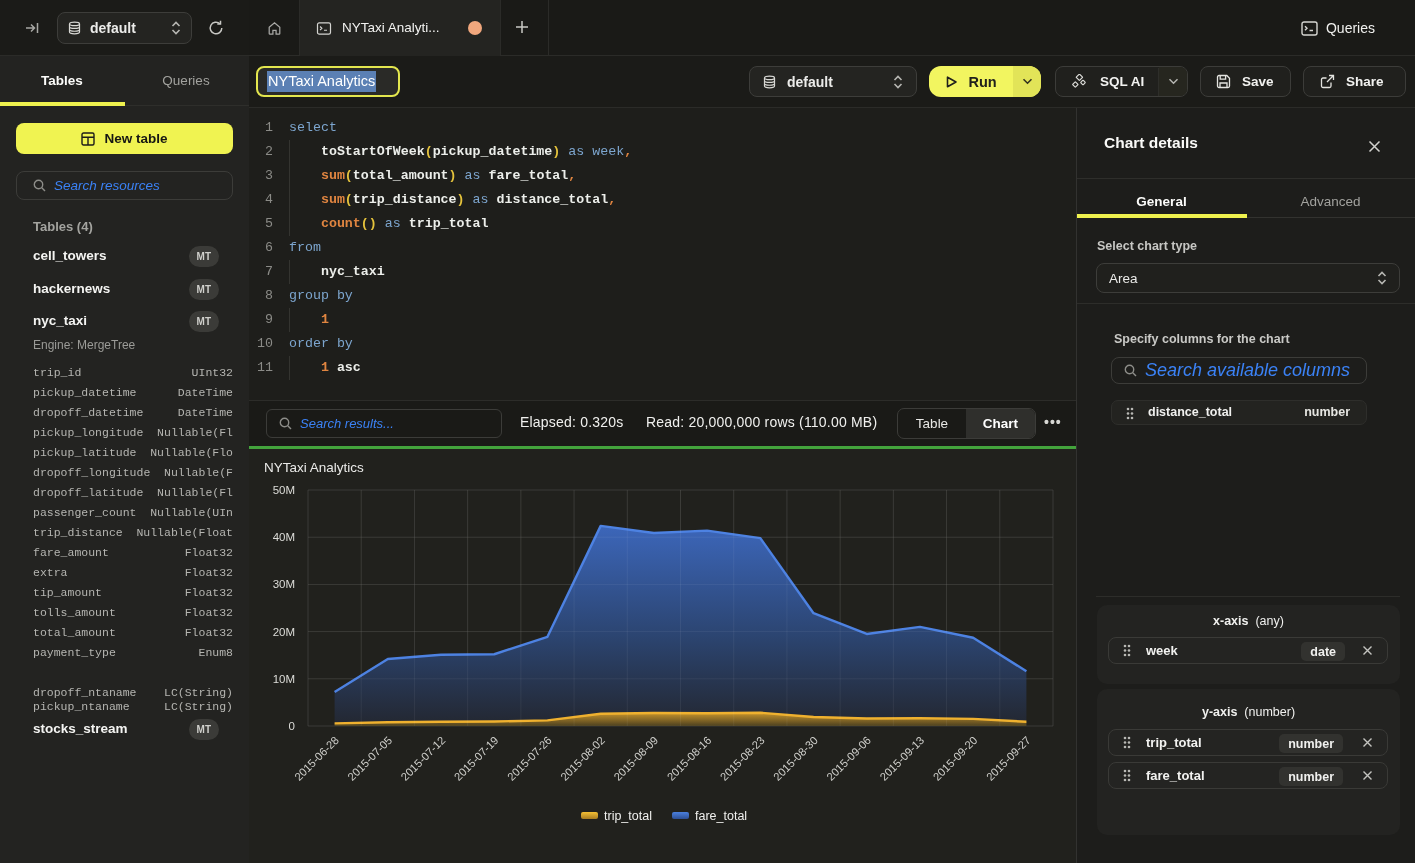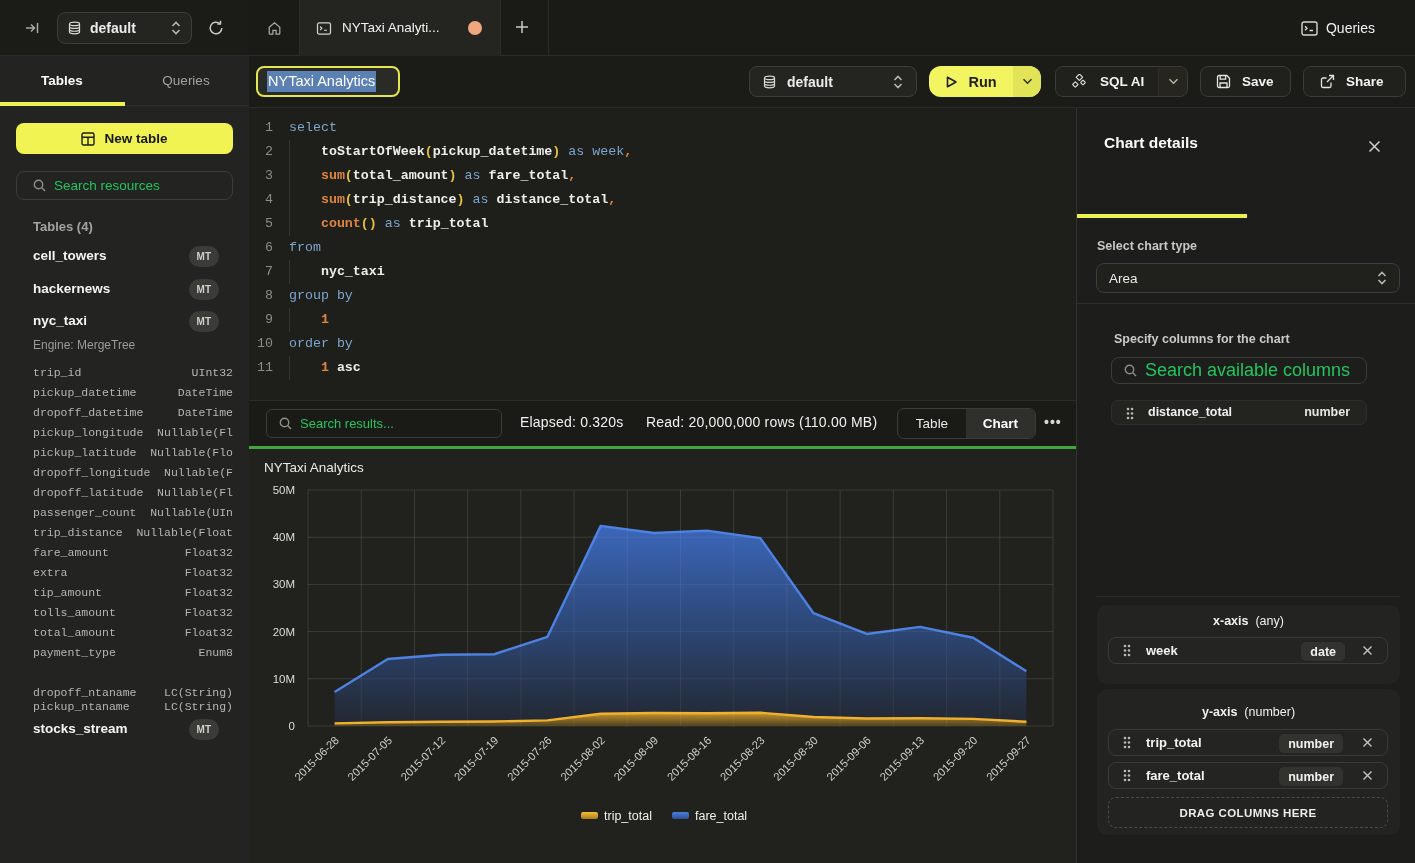--- a/index.html
+++ b/index.html
@@ -16,21 +16,21 @@
   #sb-sel { left:57px; top:12px; width:135px; height:32px; padding:0 10px; }
   #sb-sel .lbl { font-size:14px; font-weight:600; margin-left:9px; }
   #refresh { position:absolute; left:208px; top:20px; color:#c9c9c5; }
   #sb-tabs { position:absolute; left:0; top:56px; width:249px; height:50px; border-bottom:1px solid #2e2e2b; }
   #sb-tabs .t { position:absolute; top:0; width:124px; height:49px; display:flex; align-items:center; justify-content:center; font-size:13.5px; }
   #tab-tables { left:0; color:#fcfcfa; font-weight:600; }
   #tab-queries { left:124px; color:#a2a29e; }
   #sb-underline { position:absolute; left:0; top:102px; width:125px; height:4px; background:#eef14e; }
   #newtable { position:absolute; left:16px; top:123px; width:217px; height:31px; background:#f0f351; border-radius:8px; display:flex; align-items:center; justify-content:center; color:#161613; font-size:13.5px; font-weight:600; }
   #newtable svg { margin-right:9px; }
-  .search { position:absolute; border:1px solid #3c3c39; border-radius:8px; display:flex; align-items:center; color:#22c55e; font-size:13.5px; }
+  .search { position:absolute; border:1px solid #3c3c39; border-radius:8px; display:flex; align-items:center; color:#3b82f6; font-size:13.5px;font-style:italic; }
   .search svg { margin:0 8px 0 16px; flex:none; }
   #sb-search { left:16px; top:171px; width:217px; height:29px; }
   #sb-label { position:absolute; left:33px; top:219px; font-size:13px; font-weight:600; color:#a3a39f; }
   .trow { position:absolute; left:33px; width:200px; height:22px; font-size:13.5px; font-weight:600; color:#f4f4f2; }
   .mt { position:absolute; right:14px; top:-2px; width:30px; height:21px; background:#3b3b38; border-radius:11px; display:flex; align-items:center; justify-content:center; font-size:10px; font-weight:700; color:#cfcfcb; letter-spacing:.3px; }
   #engine { position:absolute; left:33px; top:338px; font-size:12px; color:#9b9b97; }
   .col { position:absolute; left:33px; width:200px; font-family:"Liberation Mono", monospace; font-size:11.5px; color:#b5b5b1; white-space:pre; }
   .col b { position:absolute; right:0; font-weight:400; }
 
   
@@ -380,20 +380,24 @@
     </div>
   </div>
 
   <div id="panel">
     <div id="p-head">Chart details</div>
     <span id="p-close">
         <svg width="13" height="13" viewBox="0 0 13 13" fill="none" stroke="currentColor" stroke-width="1.5">
           <path d="M1.5 1.5l10 10M11.5 1.5l-10 10"></path>
         </svg>
       </span>
+    <div id="p-tabs">
+      <div class="t" id="pt-general">General</div>
+      <div class="t" id="pt-advanced">Advanced</div>
+    </div>
     <div id="p-underline"></div>
     <div id="p-lbl1">Select chart type</div>
     <div class="selbtn" id="p-select">
       <span class="lbl">Area</span>
       <span class="chev-end">
           <svg width="10" height="14" viewBox="0 0 10 14" fill="none" stroke="currentColor" stroke-width="1.6">
             <path d="M1.5 5L5 1.5 8.5 5M1.5 9L5 12.5 8.5 9"></path>
           </svg>
         </span>
     </div>
@@ -473,16 +477,15 @@
             </svg>
           </span>
         <span class="nm">fare_total</span>
         <span class="badge" style="right:44px;">number</span>
         <span class="xbtn">
             <svg width="11" height="11" viewBox="0 0 11 11" fill="none" stroke="currentColor" stroke-width="1.4">
               <path d="M1.5 1.5l8 8M9.5 1.5l-8 8"></path>
             </svg>
           </span>
       </div>
-      <div id="dragbox">DRAG COLUMNS HERE</div>
     </div>
   </div>
 </div>
 
 </body></html>

